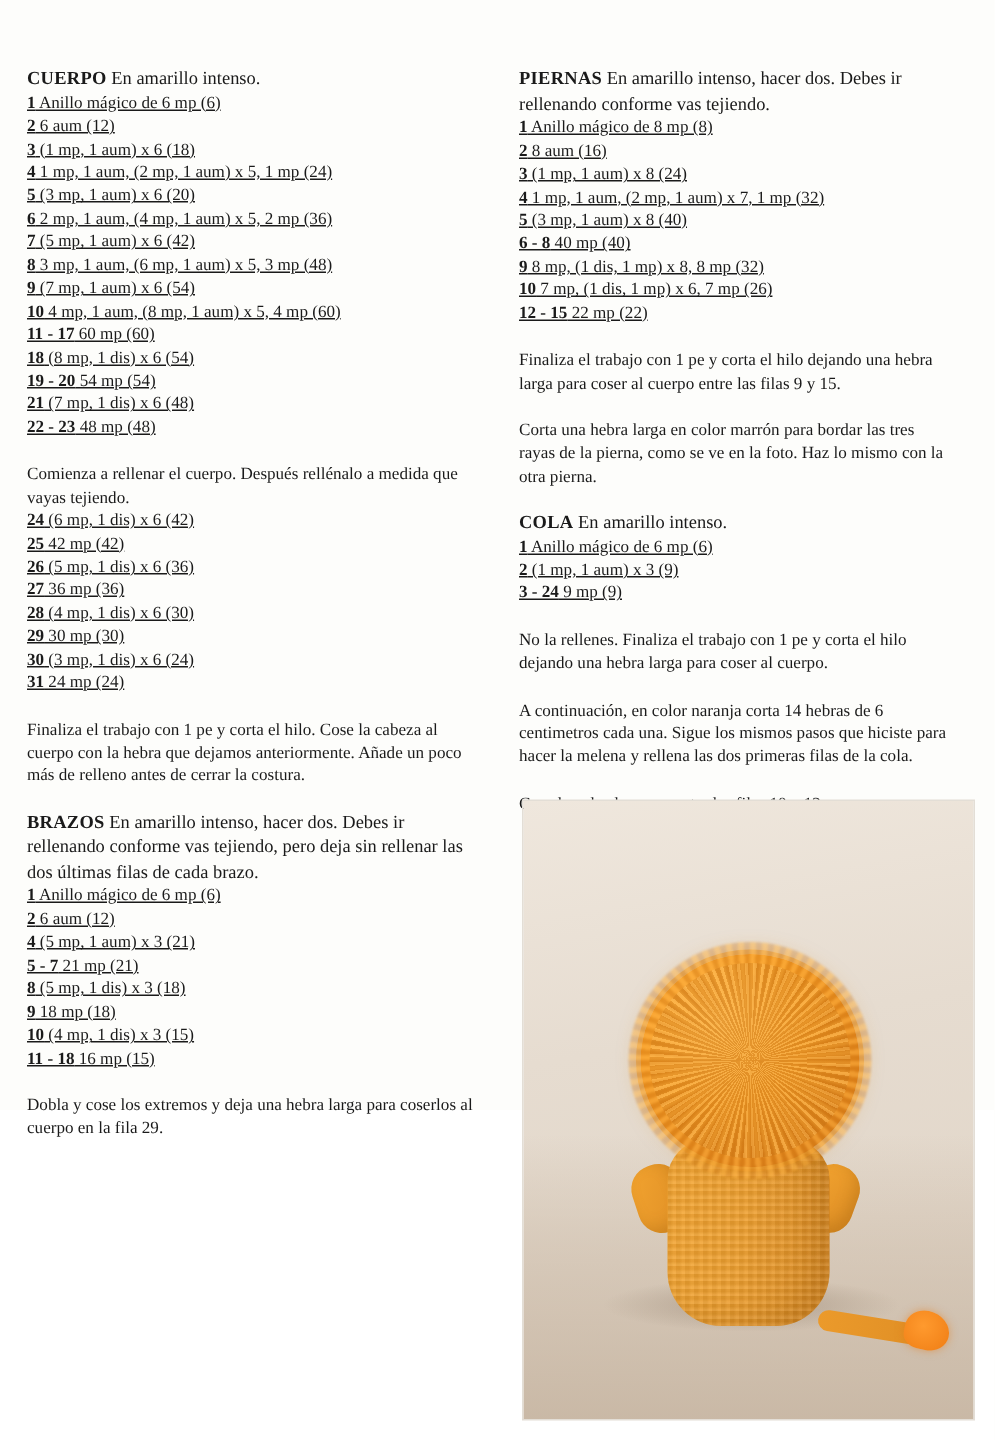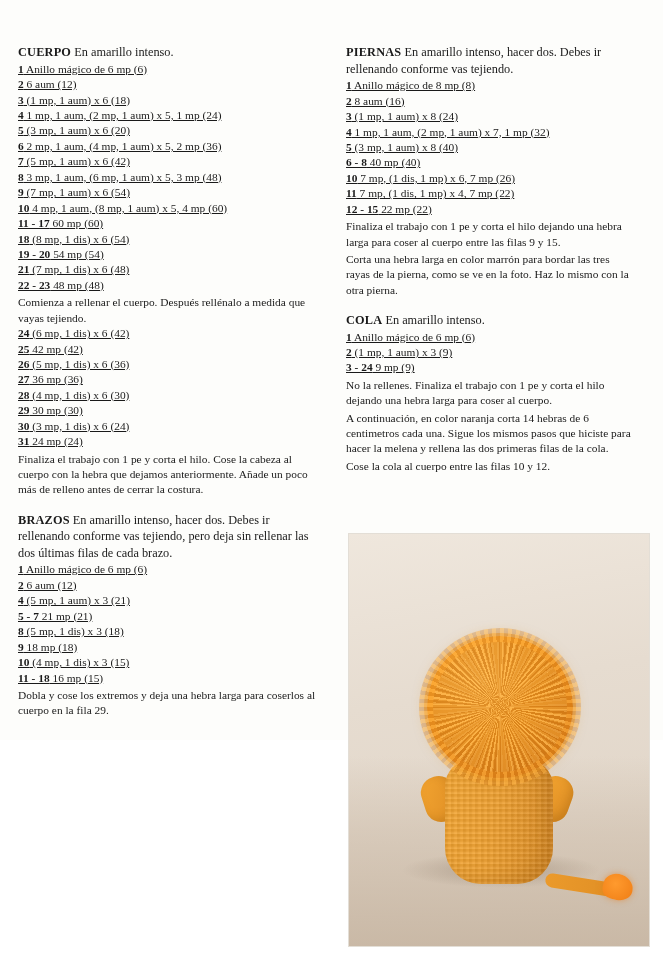--- a/index.html
+++ b/index.html
@@ -61,21 +61,21 @@
     line-height: 1.355;
     white-space: normal;
     text-decoration: underline;
   }
   .row .n {
     font-weight: bold;
   }
   .para {
     font-size: 11.4px;
     line-height: 1.345;
-    margin-top: 2px;
+    margin-top: 16px;
   }
   .gap {
     height: 5px;
   }
   .photo {
     position: absolute;
     left: 348px;
     top: 533px;
     width: 300px;
     height: 412px;
@@ -252,22 +252,22 @@
         <div class="sec-head">
           <span class="title">PIERNAS</span><span class="sub"> En amarillo intenso, hacer dos. Debes ir rellenando conforme vas tejiendo.</span>
         </div>
 
         <div class="row"><span class="n">1</span><span> Anillo mágico de 8 mp (8)</span></div>
         <div class="row"><span class="n">2</span><span> 8 aum (16)</span></div>
         <div class="row"><span class="n">3</span><span> (1 mp, 1 aum) x 8 (24)</span></div>
         <div class="row"><span class="n">4</span><span> 1 mp, 1 aum, (2 mp, 1 aum) x 7, 1 mp (32)</span></div>
         <div class="row"><span class="n">5</span><span> (3 mp, 1 aum) x 8 (40)</span></div>
         <div class="row"><span class="n">6 - 8</span><span> 40 mp (40)</span></div>
+        <div class="row"><span class="n">9</span><span> 8 mp, (1 dis, 1 mp) x 8, 8 mp (32)</span></div>
         <div class="row"><span class="n">10</span><span> 7 mp, (1 dis, 1 mp) x 6, 7 mp (26)</span></div>
-        <div class="row"><span class="n">11</span><span> 7 mp, (1 dis, 1 mp) x 4, 7 mp (22)</span></div>
         <div class="row"><span class="n">12 - 15</span><span> 22 mp (22)</span></div>
 
         <div class="para">Finaliza el trabajo con 1 pe y corta el hilo dejando una hebra larga para coser al cuerpo entre las filas 9 y 15.</div>
         <div class="para">Corta una hebra larga en color marrón para bordar las tres rayas de la pierna, como se ve en la foto. Haz lo mismo con la otra pierna.</div>
       </div>
 
       <div class="gap"></div>
 
       <div class="section">
         <div class="sec-head">

